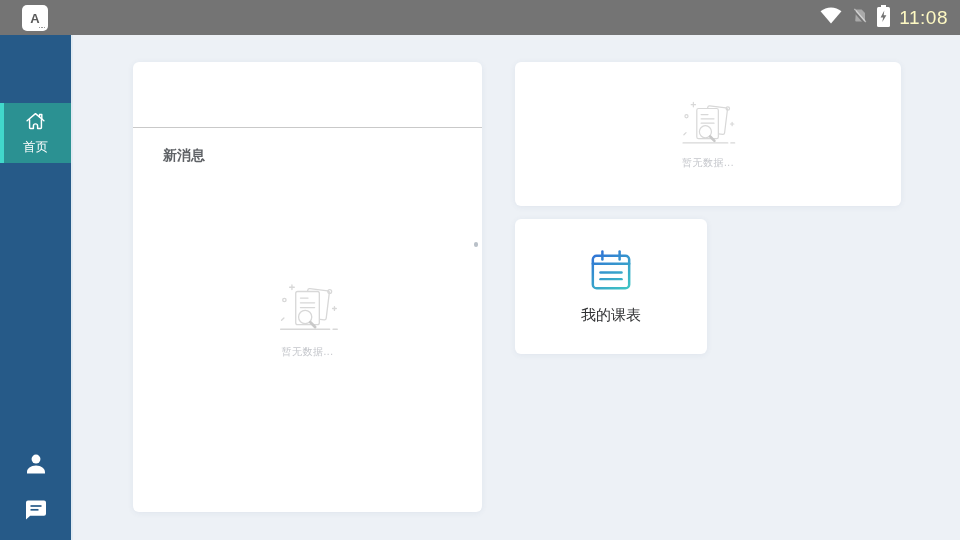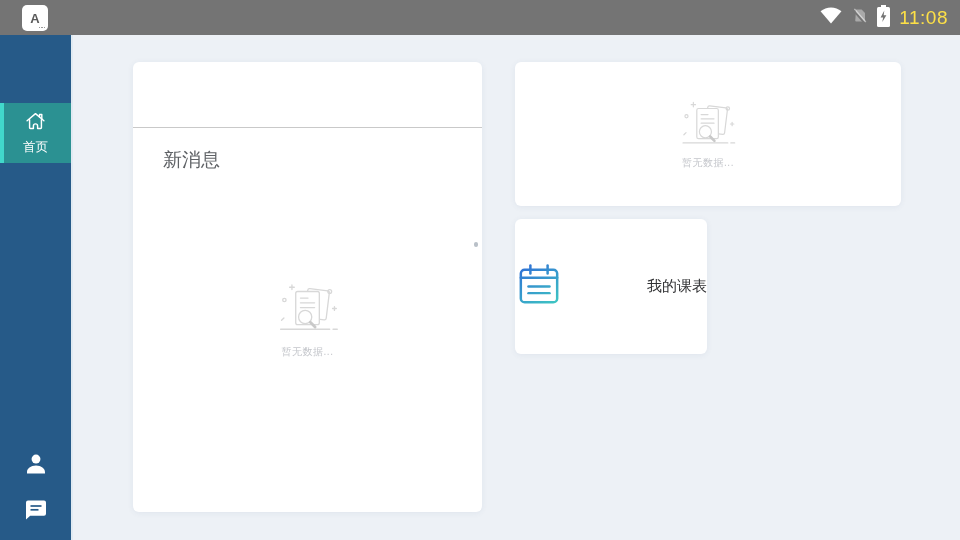--- a/index.html
+++ b/index.html
@@ -14,46 +14,46 @@
   body { font-family:"Liberation Sans","DejaVu Sans",sans-serif; background:#000; }
   .screen { position:relative; width:960px; height:540px; overflow:hidden; background:var(--content-bg,#edf1f6); }
 
   
   .status-bar { position:absolute; top:0; left:0; right:0; height:35px; background:var(--status-bar-bg,#747474); z-index:5; }
   .app-icon { position:absolute; left:22px; top:5px; width:26px; height:26px; background:#fff; border-radius:5px;
     display:flex; align-items:center; justify-content:center; font-size:13px; font-weight:bold; color:#5a5a5a; }
   .app-icon .mini-dots { position:absolute; right:3px; bottom:3px; display:flex; gap:1px; }
   .app-icon .mini-dots i { width:1.5px; height:1.5px; background:#9a9a9a; display:block; }
   .status-right { position:absolute; right:12px; top:0; height:35px; display:flex; align-items:center; gap:9px; }
-  .status-time { color:#fde047; font-size:19px; letter-spacing:0.5px; }
+  .status-time { color:#fef9c3; font-size:19px; letter-spacing:0.5px; }
 
   
   .sidebar { position:absolute; top:35px; left:0; width:73px; height:505px; background:var(--sidebar-bg,#265a88);
     border-right:2px solid #e0eaf2; }
   .nav-item { position:absolute; top:68px; left:0; width:71px; height:60px; background:var(--active-item-bg,#2b9192);
     display:flex; flex-direction:column; align-items:center; justify-content:center; gap:4px; cursor:pointer; }
   .nav-item::before { content:""; position:absolute; left:0; top:0; bottom:0; width:4px; background:var(--active-item-stripe,#41d8cb); }
   .nav-item .nav-label { color:#fff; font-size:12.5px; }
   .sidebar-bottom { position:absolute; bottom:18px; left:0; width:71px; display:flex; flex-direction:column; align-items:center; gap:21px; }
   .icon-btn { display:flex; align-items:center; justify-content:center; cursor:pointer; }
 
   
   .card { position:absolute; background:var(--card-bg,#fff); border-radius:6px; box-shadow:0 1px 6px rgba(40,70,110,0.07); }
   .messages-card { left:133px; top:62px; width:349px; height:450px; }
-  .card-title { position:absolute; left:30px; top:84px_; top:84px; font-size:19px; font-weight:normal; color:var(--title-text,#5f6266);text-align:right; }
+  .card-title { position:absolute; left:30px; top:84px_; top:84px; font-size:14px; font-weight:bold; color:var(--title-text,#5f6266);text-align:right; }
   .messages-card .card-title { top:85px; }
   .card-divider { position:absolute; left:0; right:0; top:65px; height:1px; background:var(--divider,#c9c9c9); }
   .messages-empty { position:absolute; left:0; right:0; top:65px; bottom:0; display:flex; flex-direction:column; align-items:center; justify-content:center; gap:9px; }
   .scroll-dot { position:absolute; right:4px; top:180px; width:4px; height:5px; border-radius:2px; background:#b9c0c8; }
 
   .data-card { left:515px; top:62px; width:386px; height:144px; }
   .data-empty { position:absolute; inset:0; display:flex; flex-direction:column; align-items:center; justify-content:center; gap:7px; }
   .empty-text { font-size:10px; color:var(--empty-text,#c4c6cb); letter-spacing:0.5px; }
 
-  .schedule-card { left:515px; top:219px; width:192px; height:135px; display:flex; flex-direction:row; align-items:center; justify-content:space-between; gap:9px; cursor:pointer; }
+  .schedule-card { left:515px; top:219px; width:192px; height:135px; display:flex; flex-direction:column; align-items:center; justify-content:center; gap:9px; cursor:pointer; }
   .schedule-label { font-size:15px; color:var(--schedule-text,#303133); }
 </style>
 </head>
 <body>
 
 <div class="screen">
 
   <div class="status-bar">
     <div class="app-icon">
       <span>A</span>

